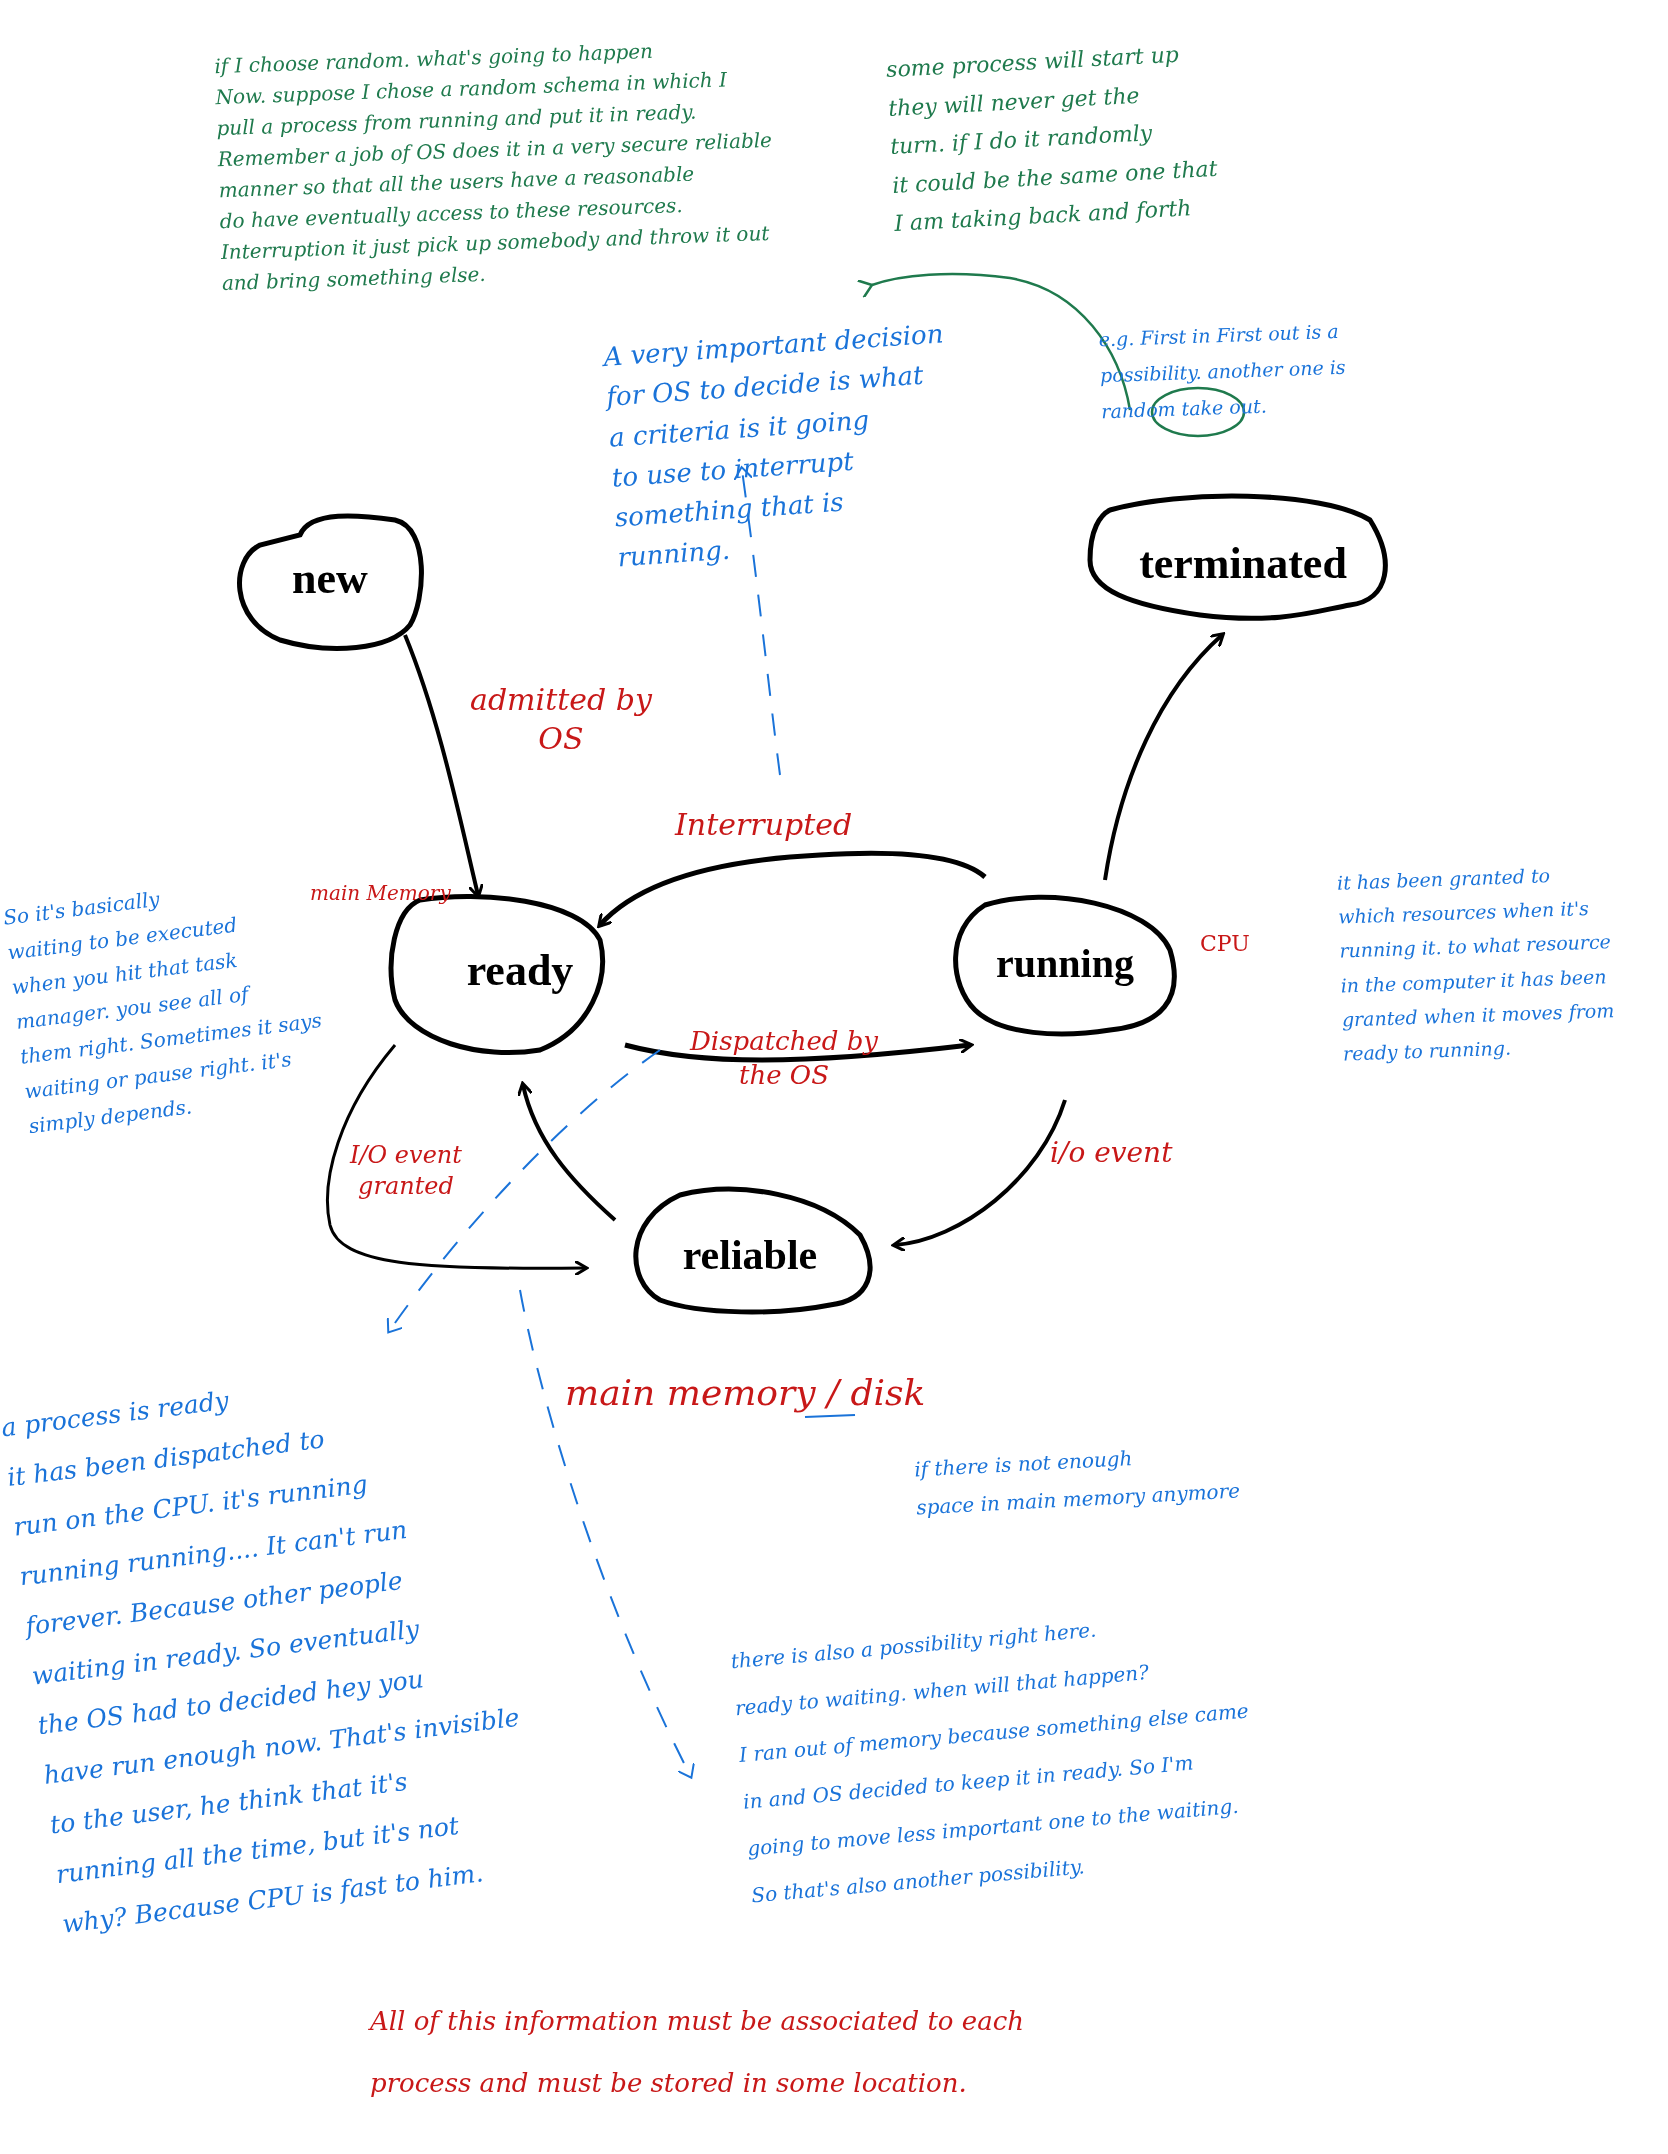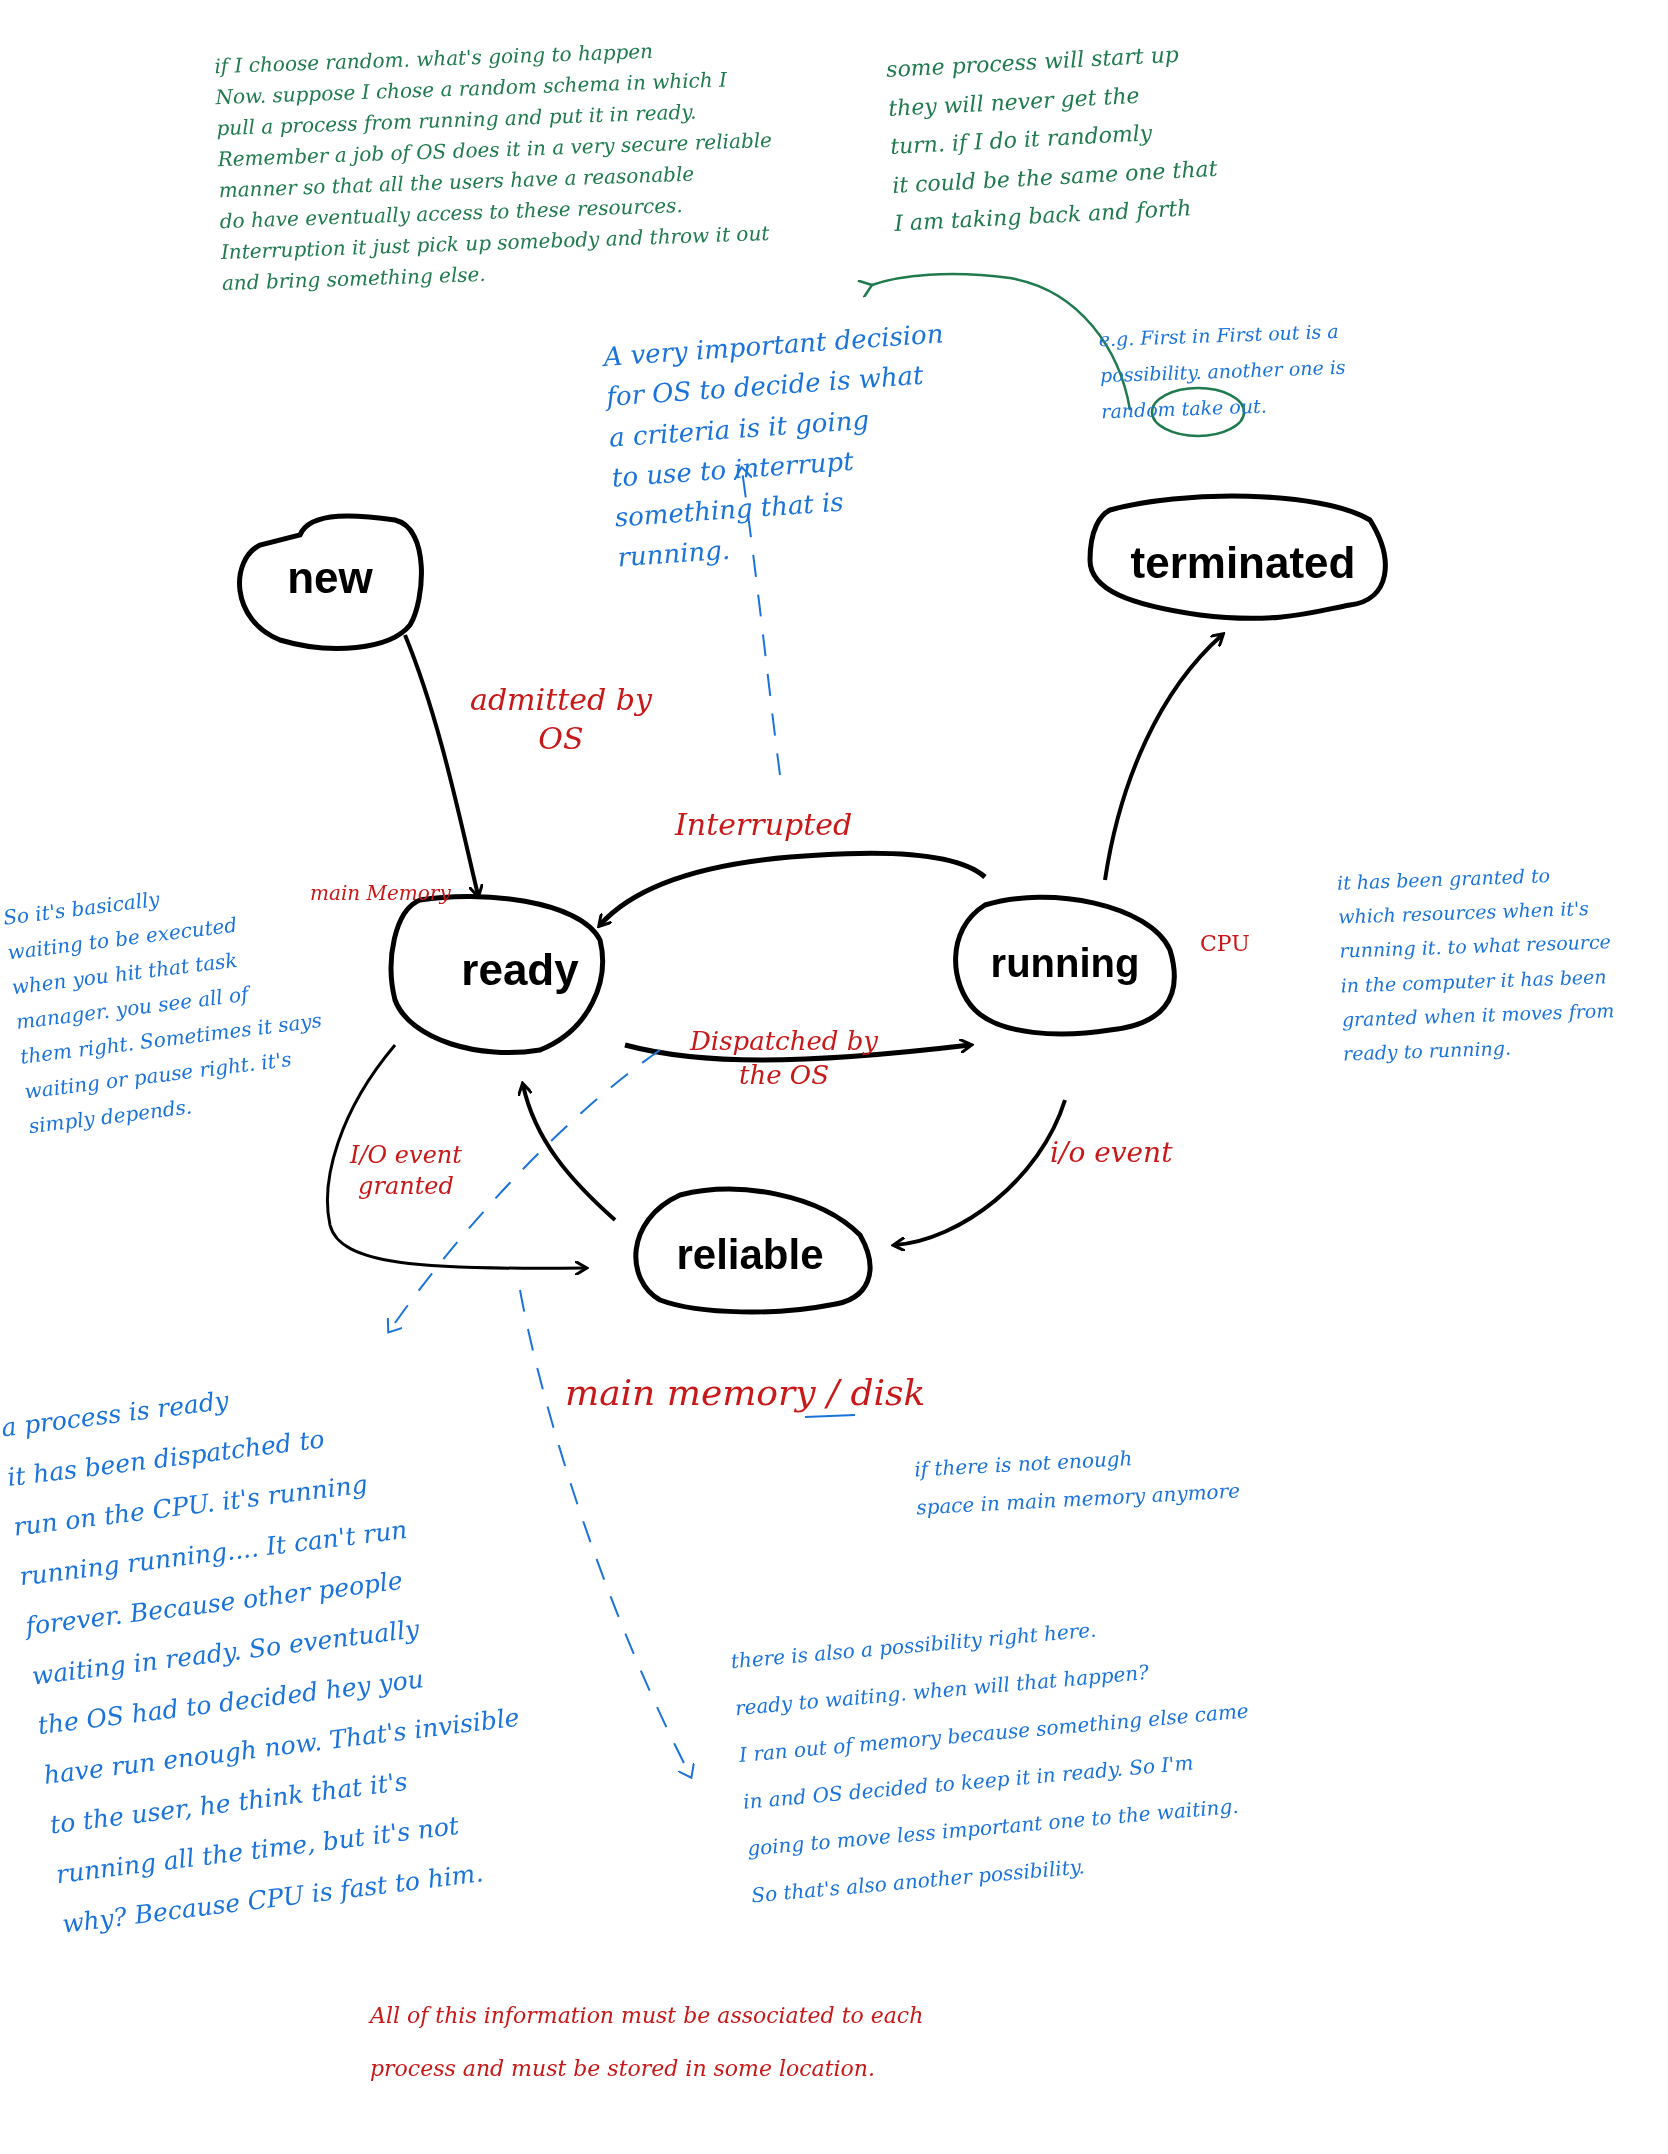--- a/index.html
+++ b/index.html
@@ -10,21 +10,21 @@
     .canvas { position: absolute; left: 0; top: 0; width: 1668px; height: 2154px; }
     svg.lines { position: absolute; left: 0; top: 0; }
     .note {
       position: absolute; font-family: "DejaVu Serif", serif; font-style: italic;
       line-height: 1.55; white-space: pre-line;
     }
     .green { color: #1f7a4d; }
     .blue { color: #1a73d9; }
     .red { color: #c81818; }
     .node-label {
-      position: absolute; font-family: Liberation Sans, sans-serif; color: #000;
+      position: absolute; font-family: Liberation Serif, serif; color: #000;
       font-weight: bold; text-align: center; transform: translate(-50%, -50%);
       white-space: nowrap;
     }
     .edge-label {
       position: absolute; font-family: "DejaVu Serif", serif; font-style: italic; color: #c81818;
       white-space: pre-line; line-height: 1.3; text-align: center;
     }
   </style>
 </head>
 <body>
@@ -147,16 +147,16 @@
 to the user, he think that it's
 running all the time, but it's not
 why? Because CPU is fast to him.</div>
   <div class="note blue" style="left:740px; top:1610px; font-size:20px; width:640px; line-height:2.35; transform:rotate(-5deg);">there is also a possibility right here.
 ready to waiting. when will that happen?
 I ran out of memory because something else came
 in and OS decided to keep it in ready. So I'm
 going to move less important one to the waiting.
 So that's also another possibility.</div>
 
-  <div class="note red" style="left:370px; top:1990px; font-size:22px; width:1040px; line-height:2.4;">All of this information must be associated to each
+  <div class="note red" style="left:370px; top:1990px; font-size:26px; width:1040px; line-height:2.4;">All of this information must be associated to each
 process and must be stored in some location.</div>
 
 </div>
 
 </body></html>

